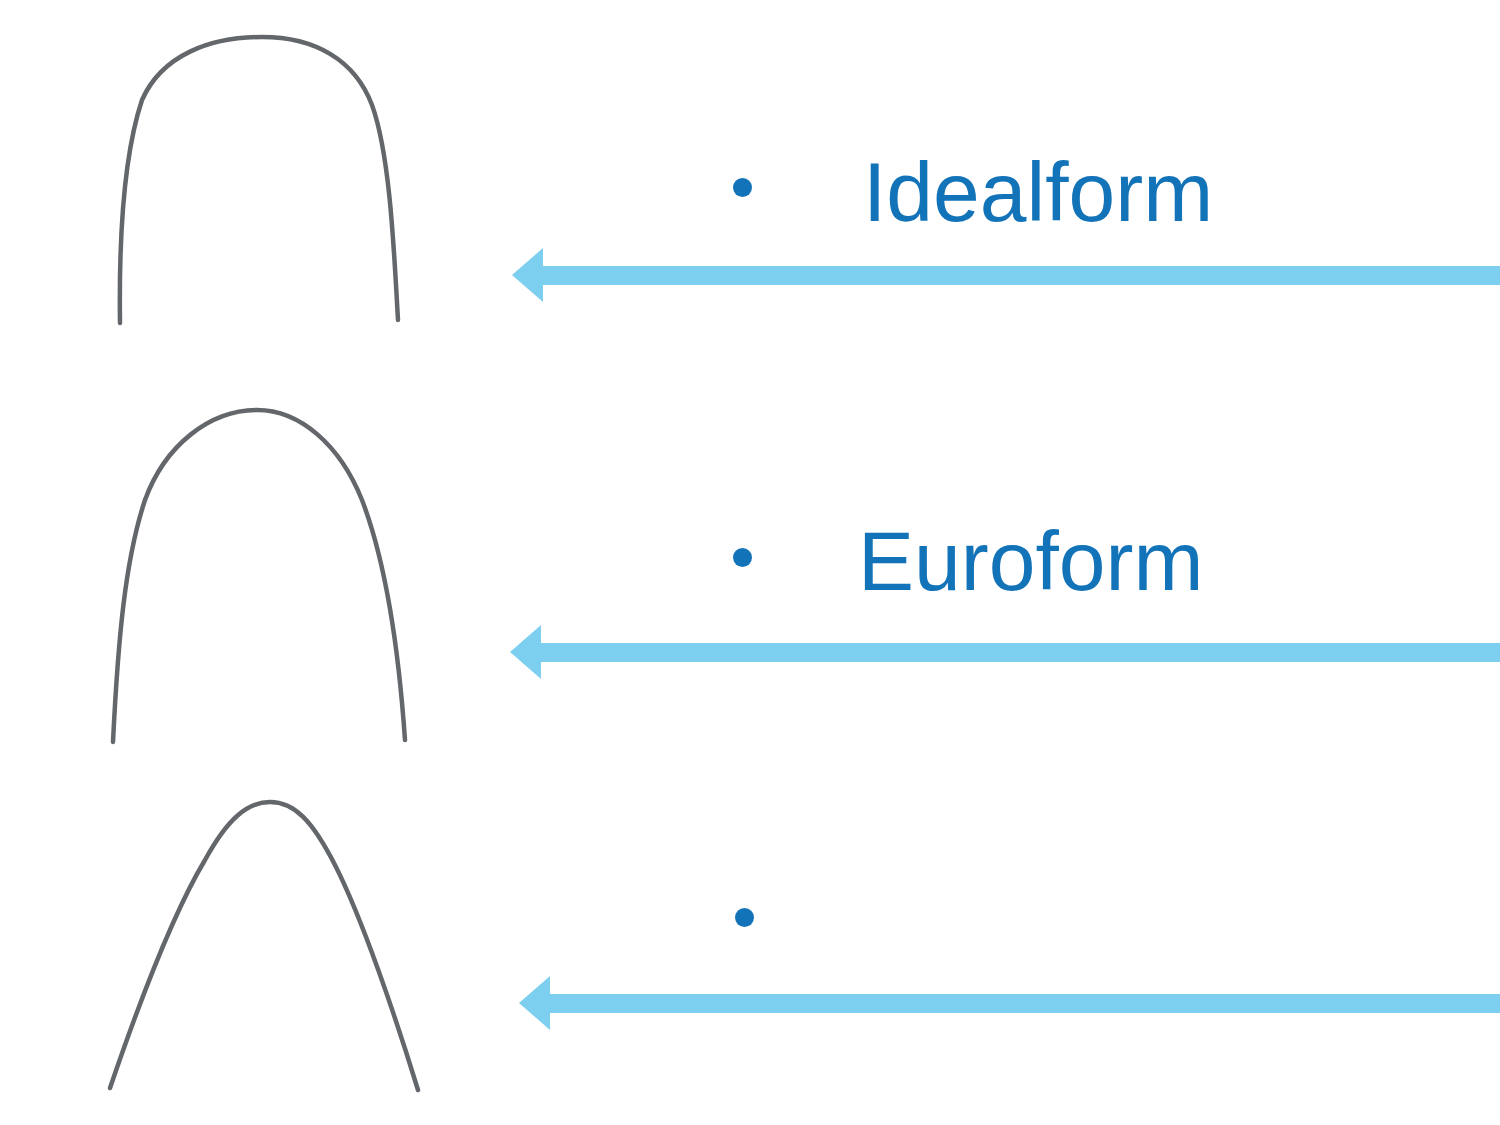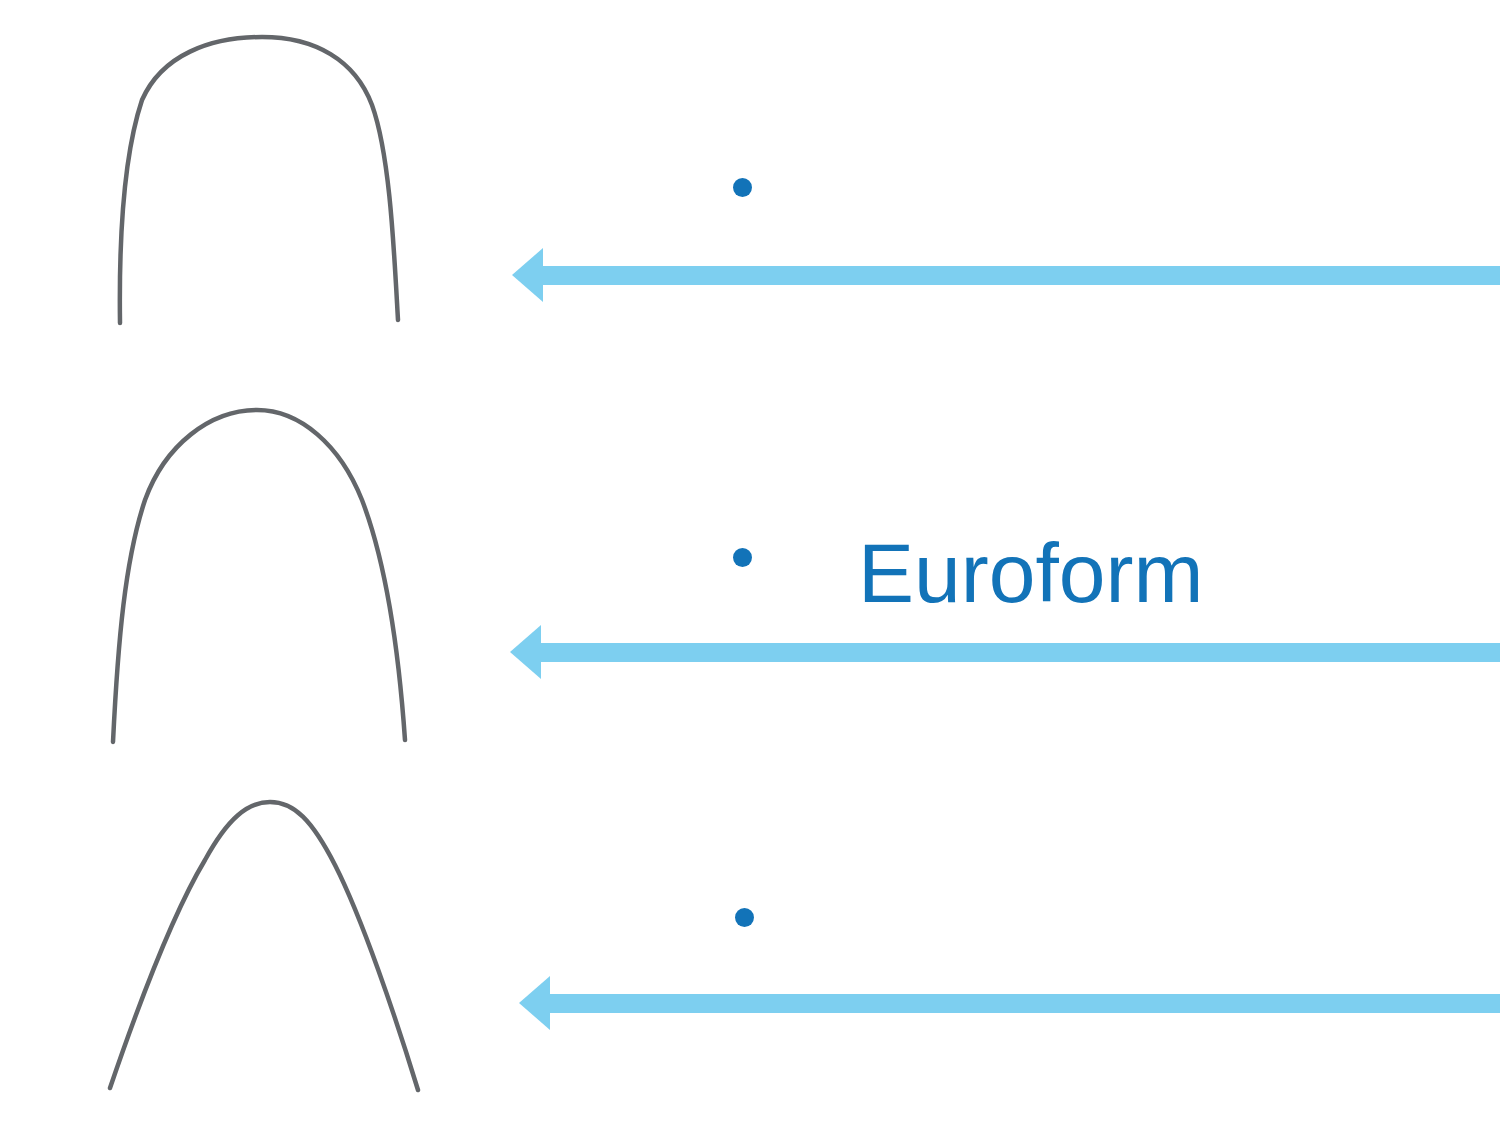--- a/index.html
+++ b/index.html
@@ -47,21 +47,21 @@
   #bullet3 { left: 735px; top: 908px; }
 
   .item-label {
     position: absolute;
     font-size: 84px;
     line-height: 1;
     color: var(--label-blue);
     white-space: nowrap;
   }
   #label1 { left: 863px; top: 150px; }
-  #label2 { left: 858px; top: 519px; margin-top: 12px; }
+  #label2 { left: 858px; top: 519px; }
   #label3 { left: 855px; top: 880px; }
 
   .arrow {
     position: absolute;
     right: 0;
     height: 54px;
     display: flex;
     align-items: center;
   }
   #arrow1 { left: 512px; top: 248px; }
@@ -91,20 +91,21 @@
 
   <svg id="wire2" class="wire" viewBox="95 400 330 350" aria-hidden="true">
     <path d="M 113 742 C 118 640 125 560 145 500 C 165 445 210 410 257 410 C 300 410 340 445 362 500 C 385 560 398 640 405 740"></path>
   </svg>
 
   <svg id="wire3" class="wire" viewBox="95 790 340 310" aria-hidden="true">
     <path d="M 110 1088 C 140 1000 175 910 205 860 C 228 818 248 802 270 802 C 294 802 312 820 335 865 C 362 918 395 1015 418 1090"></path>
   </svg>
 
   <span id="bullet1" class="bullet"></span>
+  <span id="label1" class="item-label">Idealform</span>
 
   <span id="bullet2" class="bullet"></span>
   <span id="label2" class="item-label">Euroform</span>
 
   <span id="bullet3" class="bullet"></span>
 
   <div id="arrow1" class="arrow">
     <span class="arrow-head"></span>
     <span class="arrow-shaft"></span>
   </div>

